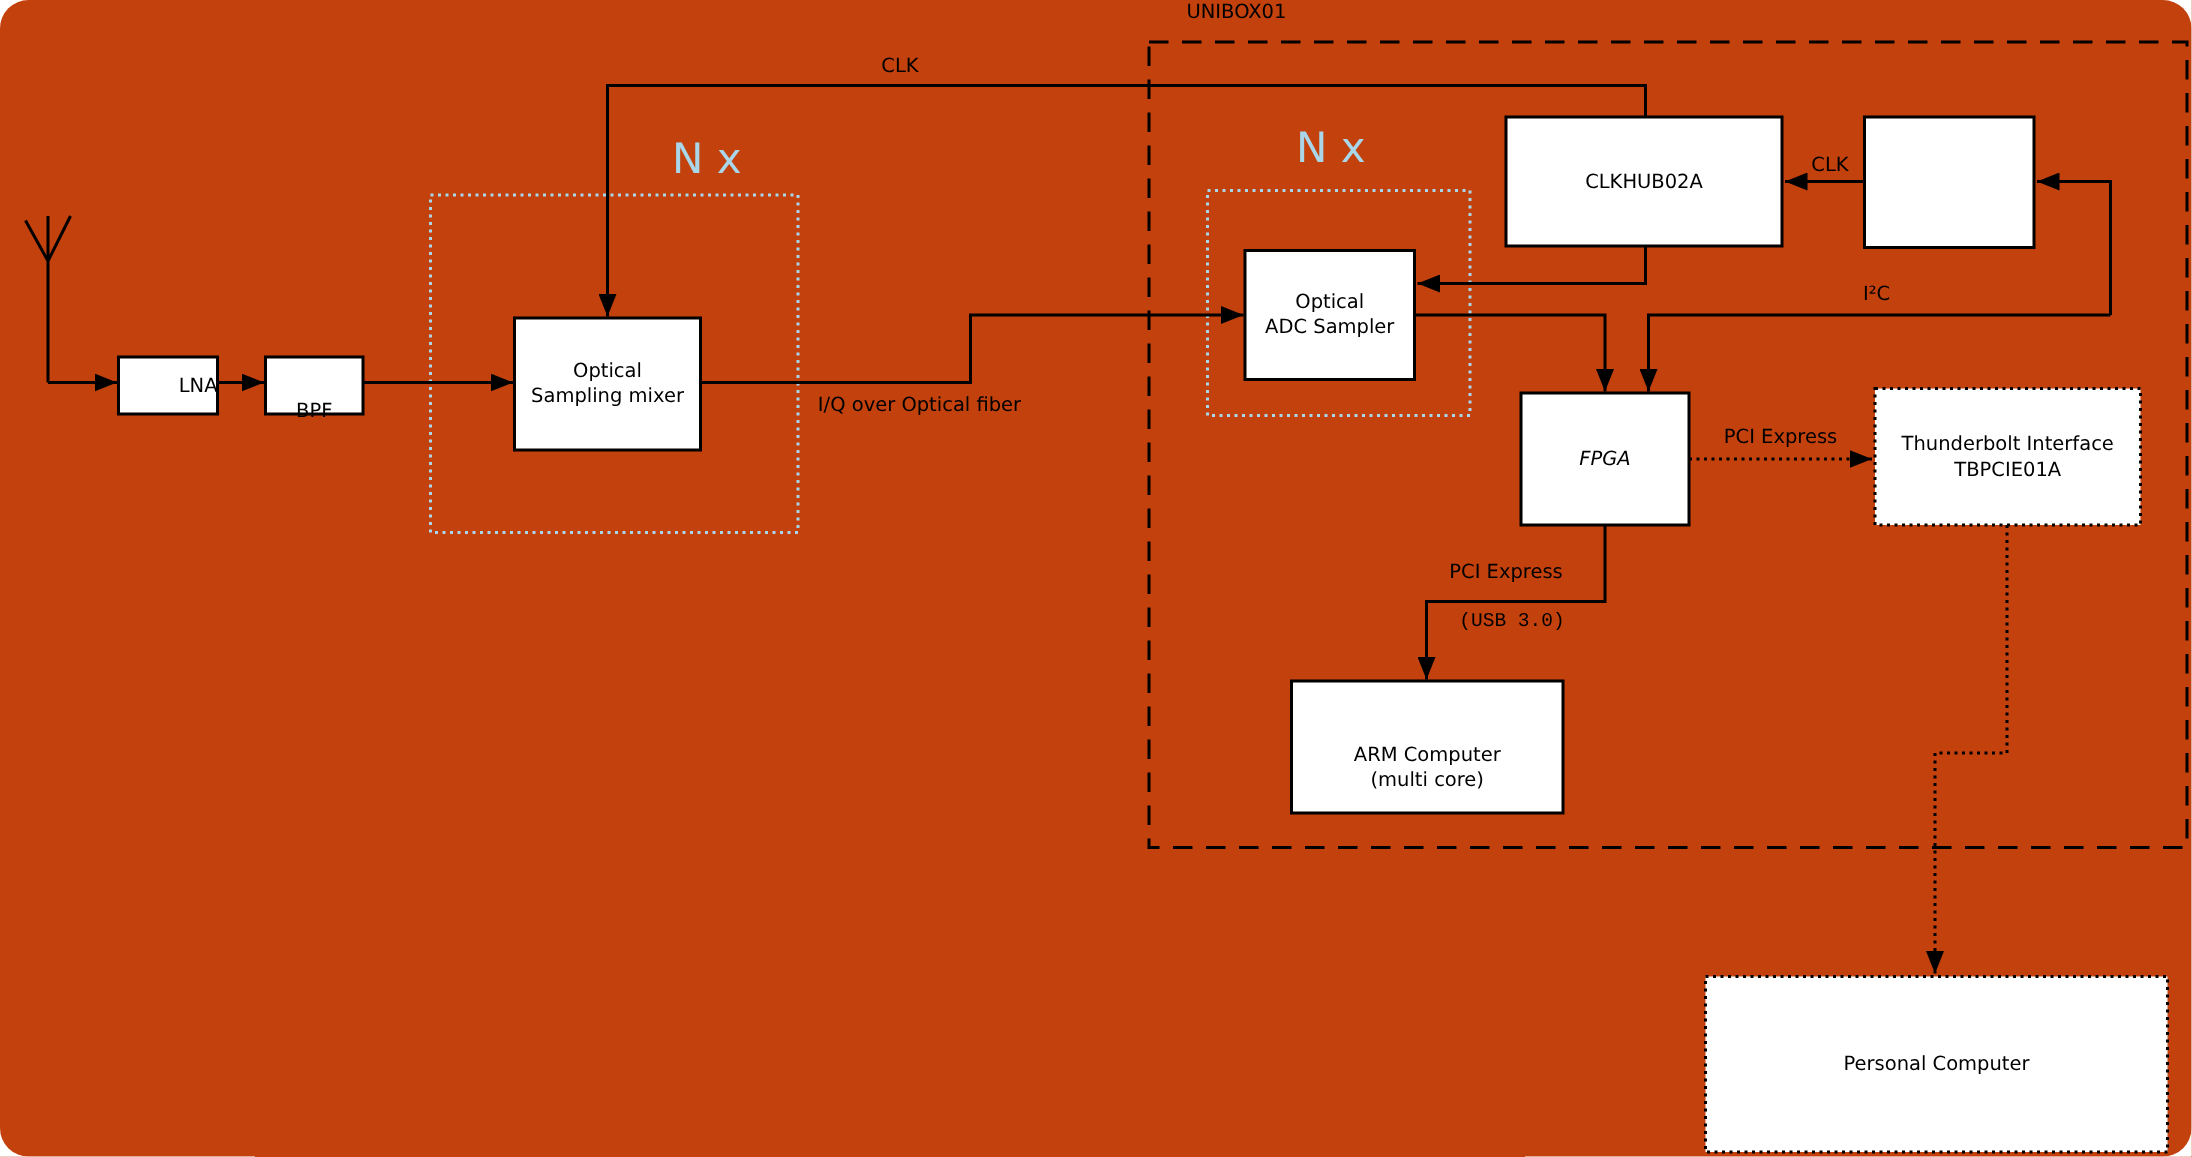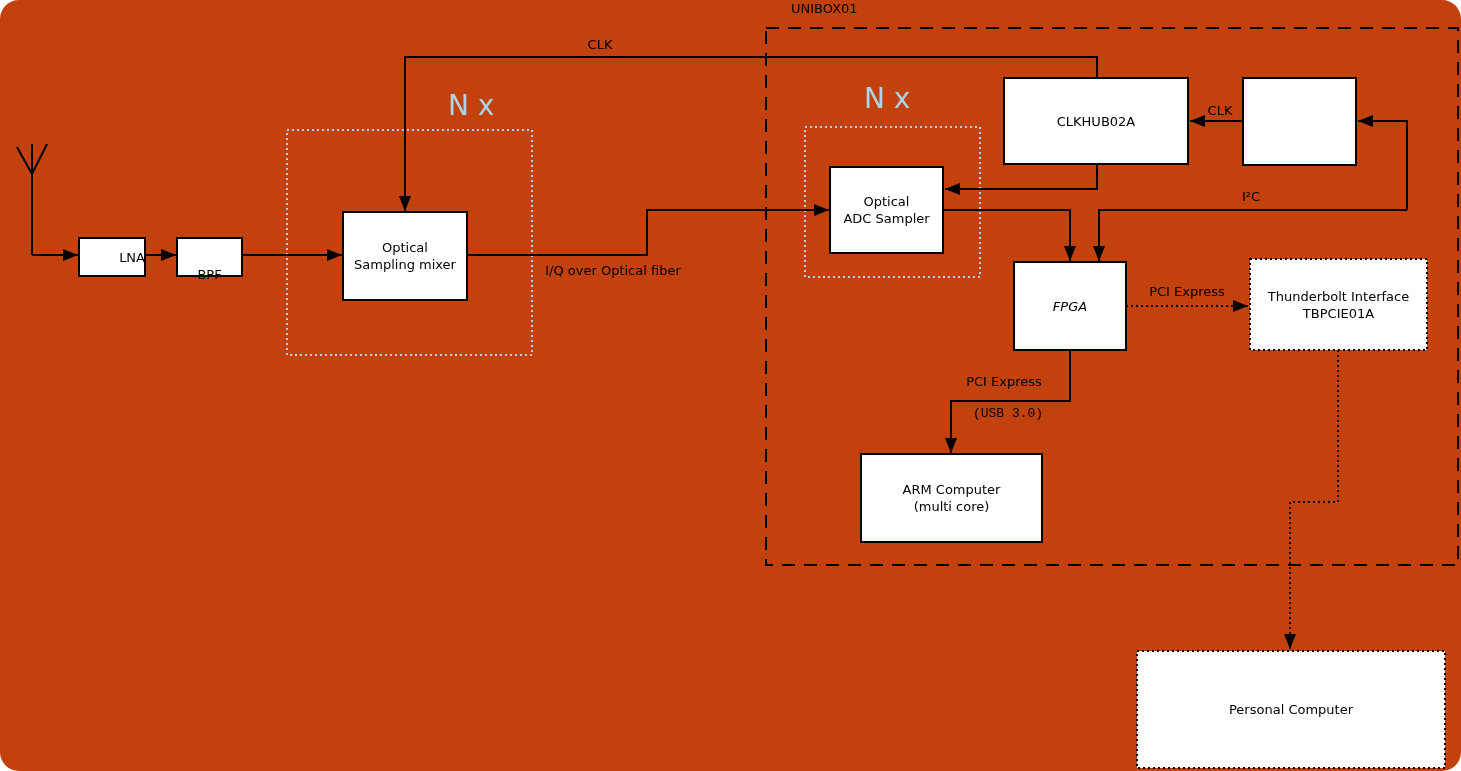--- a/index.html
+++ b/index.html
@@ -80,21 +80,21 @@
   <div class="boxlbl" style="left:830px; top:167px; width:113px; height:86px;">
     <span>Optical</span>
     <span>ADC Sampler</span>
   </div>
   <div class="boxlbl" style="left:1004px; top:78px; width:184px; height:86px;">
     <span>CLKHUB02A</span>
   </div>
   <div class="boxlbl" style="left:1014px; top:262px; width:112px; height:88px;font-style:italic;">
     <span>FPGA</span>
   </div>
-  <div class="boxlbl" style="left:861px; top:454px; width:181px; height:88px;">
+  <div class="boxlbl" style="left:861px; top:468px; width:181px; height:88px;">
     <span>ARM Computer</span>
     <span>(multi core)</span>
   </div>
   <div class="boxlbl" style="left:1250px; top:259px; width:177px; height:91px;text-align:center;">
     <span>Thunderbolt Interface</span>
     <span>TBPCIE01A</span>
   </div>
   <div class="boxlbl" style="left:1137px; top:651px; width:308px; height:117px;">
     <span>Personal Computer</span>
   </div>

